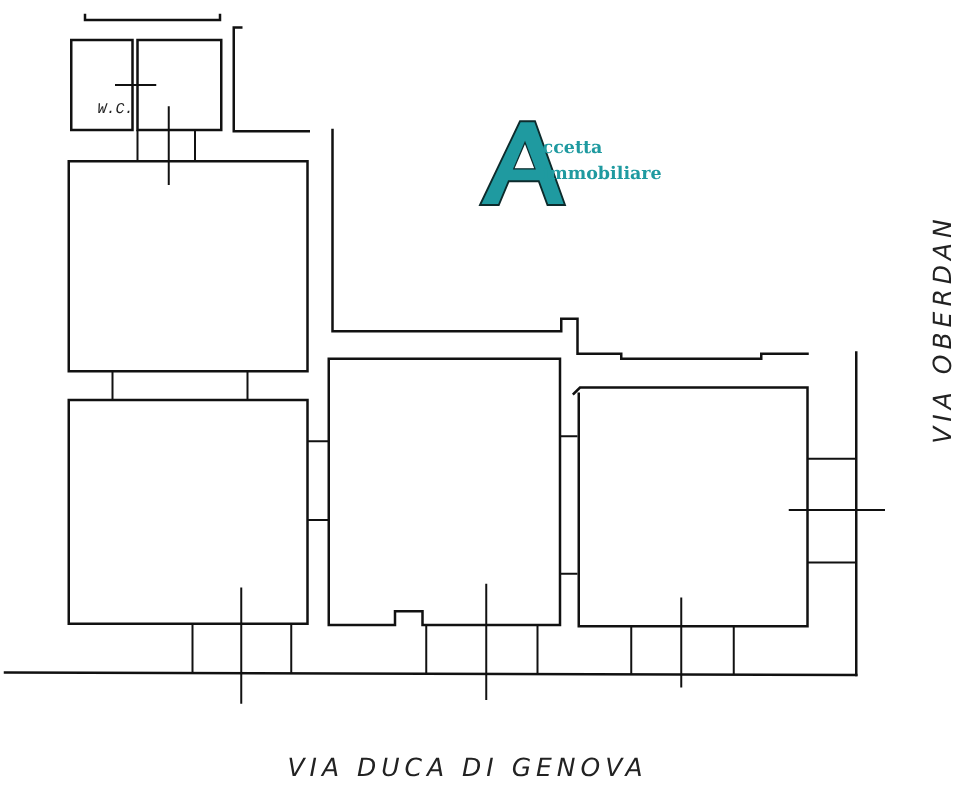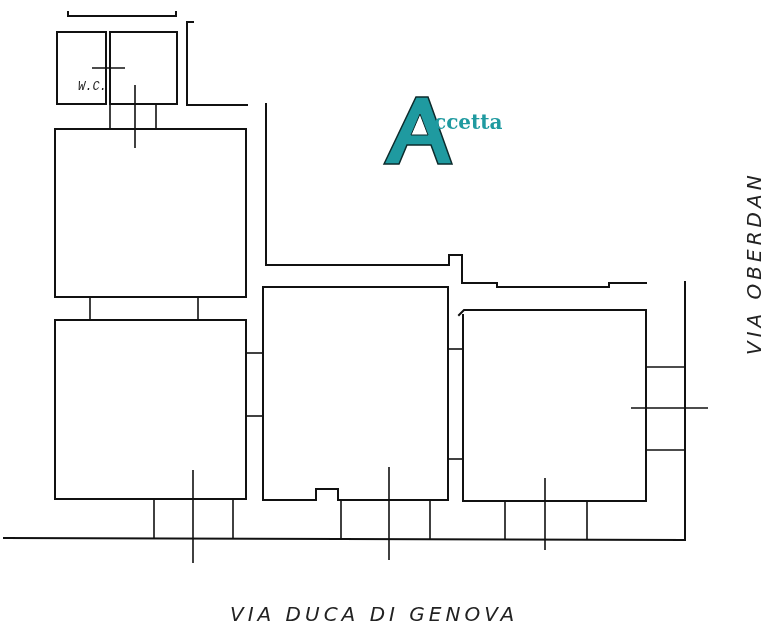--- a/index.html
+++ b/index.html
@@ -2,21 +2,21 @@
 <html><head>
   <meta charset="utf-8">
   <style>
     html, body { margin: 0; padding: 0; background: #ffffff; }
     body { width: 777px; height: 639px; position: relative; overflow: hidden; font-family: "DejaVu Sans", sans-serif; }
     svg.plan { position: absolute; left: 0; top: 0; width: 777px; height: 639px; }
     .wall { fill: none; stroke: #111; stroke-width: 2; stroke-linecap: square; }
     .thin { fill: none; stroke: #111; stroke-width: 1.6; }
     .cross { stroke: #111; stroke-width: 1.6; }
     .logo { position: absolute; left: 382px; top: 92px; width: 200px; height: 80px; }
-    .logo-text { position: absolute; left: 52px; font-family: "DejaVu Serif", serif; font-weight: bold; color: #1f9aa0; font-size: 20px; letter-spacing: 0px; }
+    .logo-text { position: absolute; left: 52px; font-family: "DejaVu Serif", serif; font-weight: bold; color: #1f9aa0; font-size: 14px; letter-spacing: 0px; }
     .logo-line1 { top: 18px; }
     .logo-line2 { top: 39px; }
     .street { position: absolute; font-family: "DejaVu Sans", sans-serif; color: #222; font-size: 20px; letter-spacing: 4px; font-style: italic; }
     .street-bottom { left: 230px; top: 602px; font-style: italic; }
     .street-right { left: 742px; top: 355px; transform: rotate(-90deg); transform-origin: 0 0; white-space: nowrap; }
     .wc-label { position: absolute; left: 66px; top: 80px; font-size: 12px; font-family: Liberation Mono, monospace; color: #222; font-style: italic; margin-left: 12px; }
   </style>
 </head>
 <body>
 
@@ -76,16 +76,17 @@
   <g>
     <polygon points="384,164 416,97 428,97 452,164 438,164 431,145 407,145 399,164" fill="#1f9aa0" stroke="#0d2b2c" stroke-width="1.5"></polygon>
     <polygon points="411,135 428,135 420,114" fill="#ffffff" stroke="#0d2b2c" stroke-width="1"></polygon>
   </g>
 </svg>
 
 <div class="wc-label">W.C.</div>
 
 <div class="logo">
   <div class="logo-text logo-line1">ccetta</div>
+  <div class="logo-text logo-line2">immobiliare</div>
 </div>
 
 <div class="street street-bottom">VIA DUCA DI GENOVA</div>
 <div class="street street-right">VIA OBERDAN</div>
 
 </body></html>

